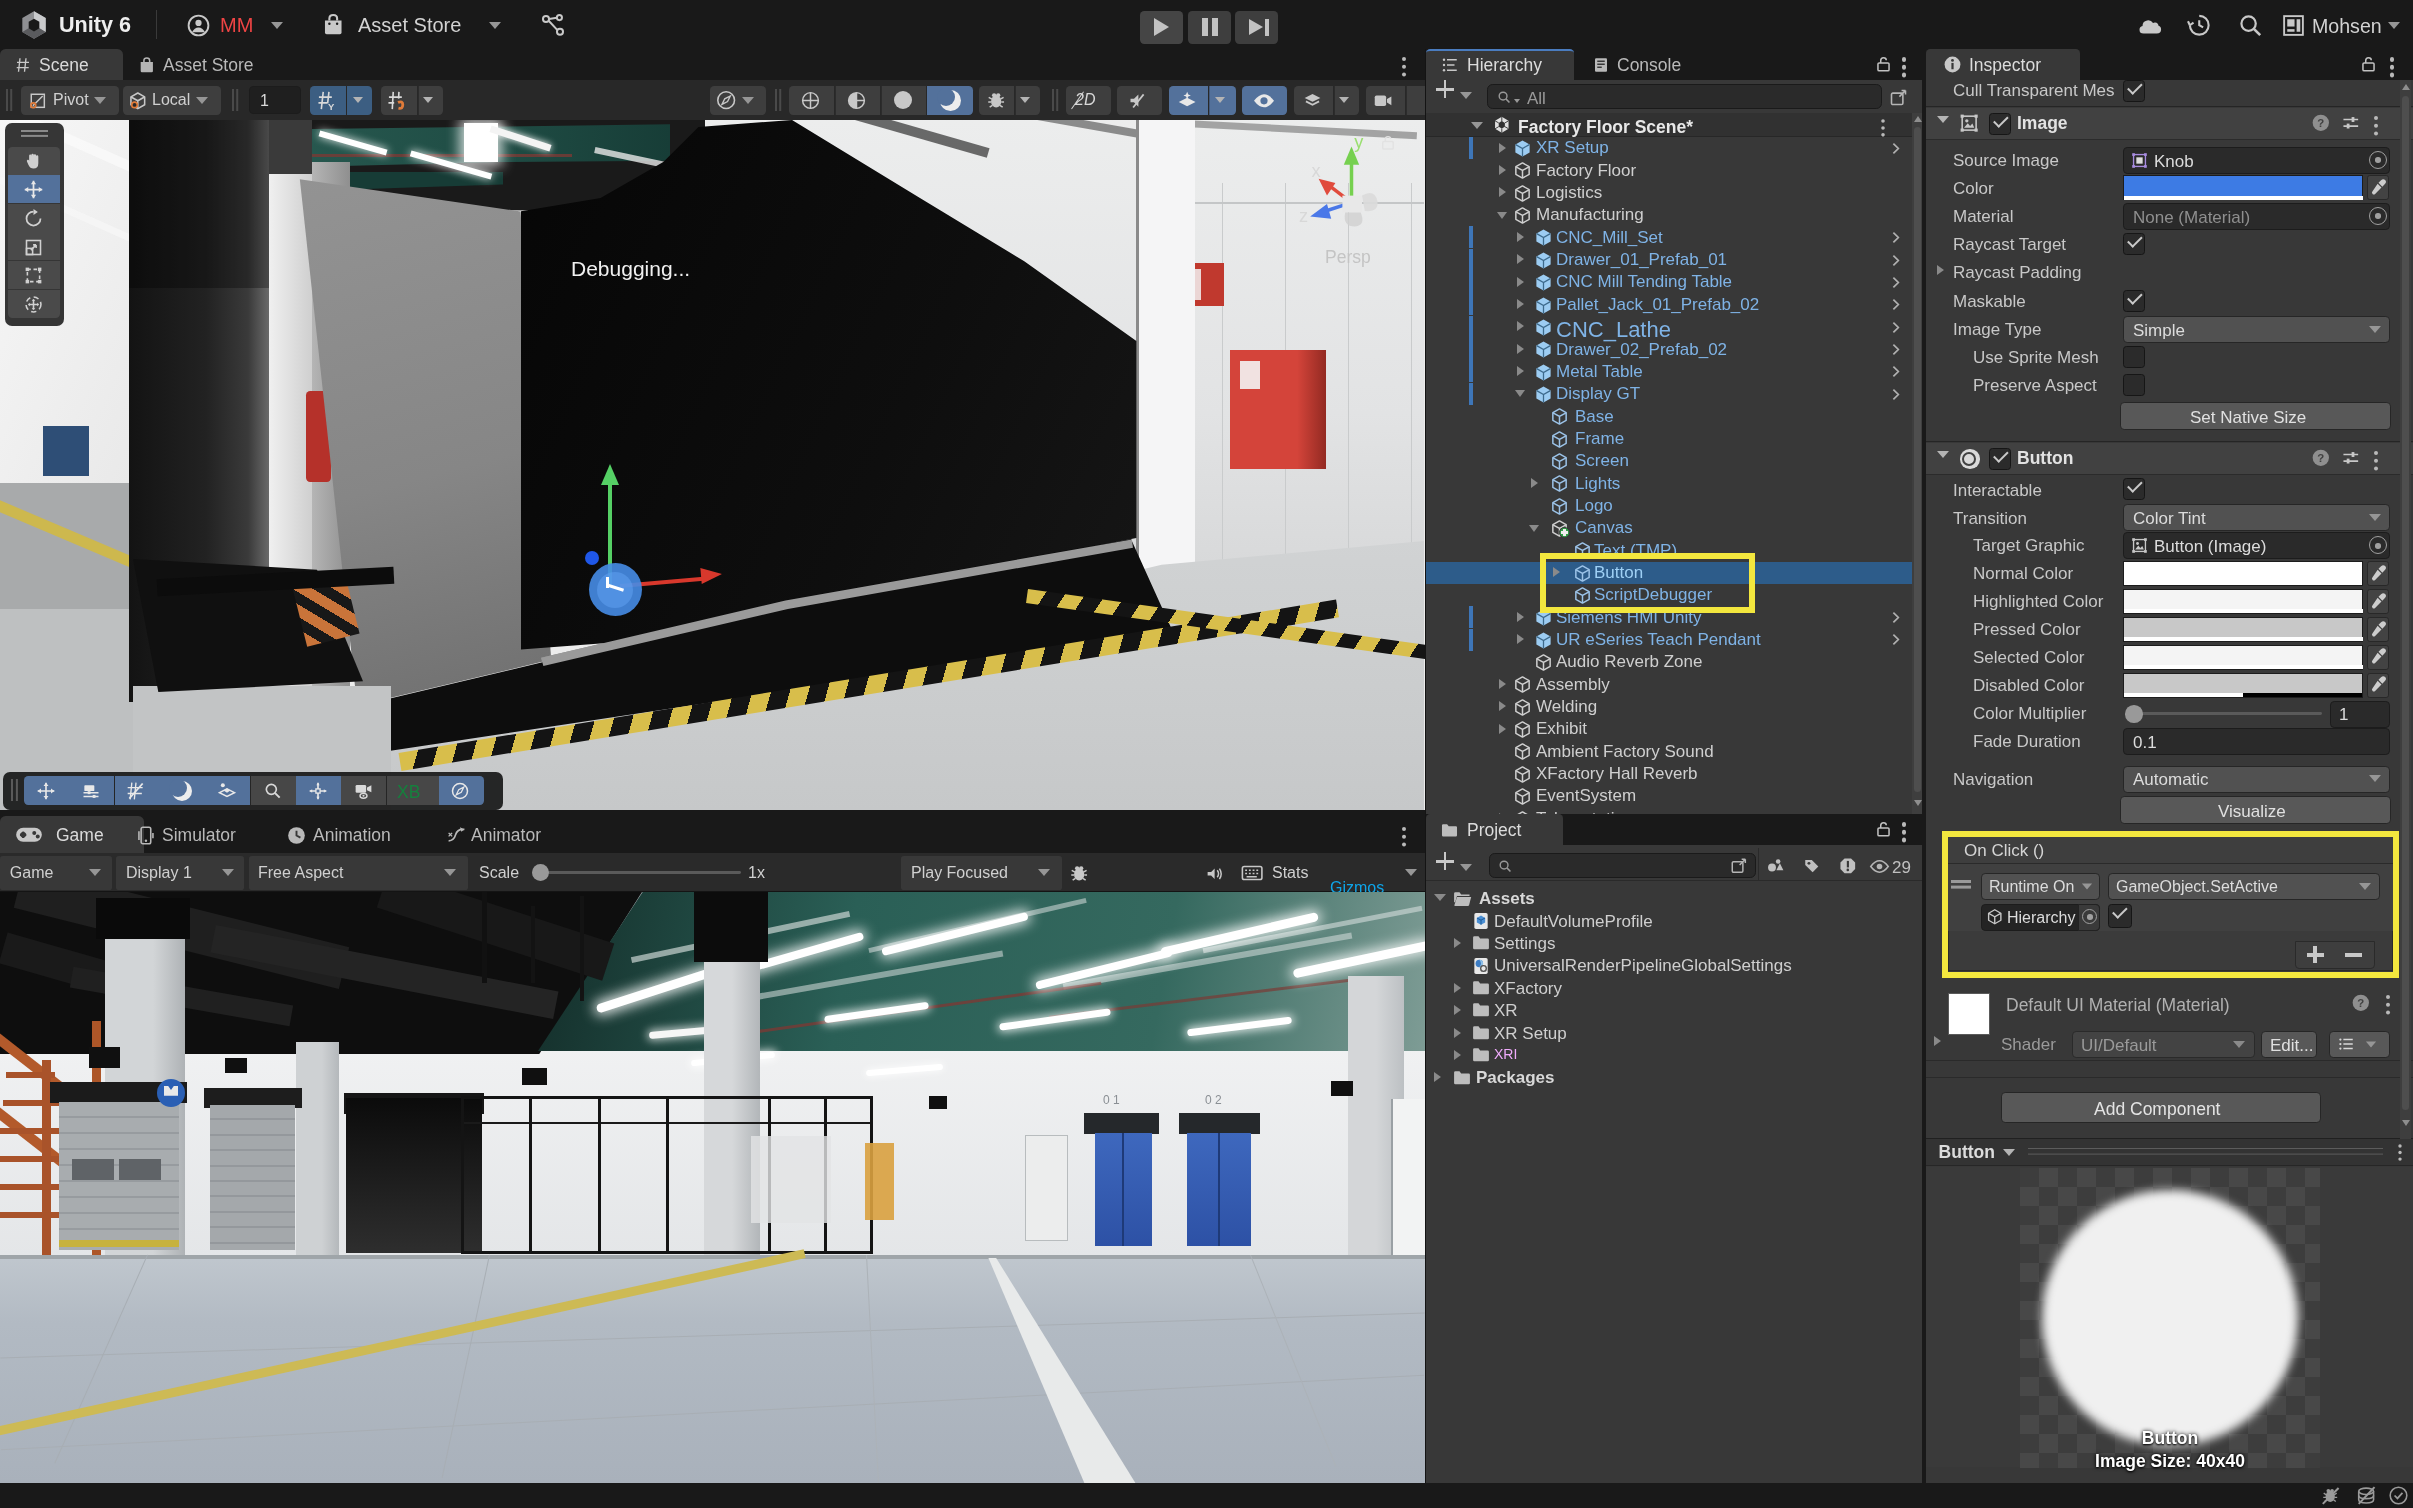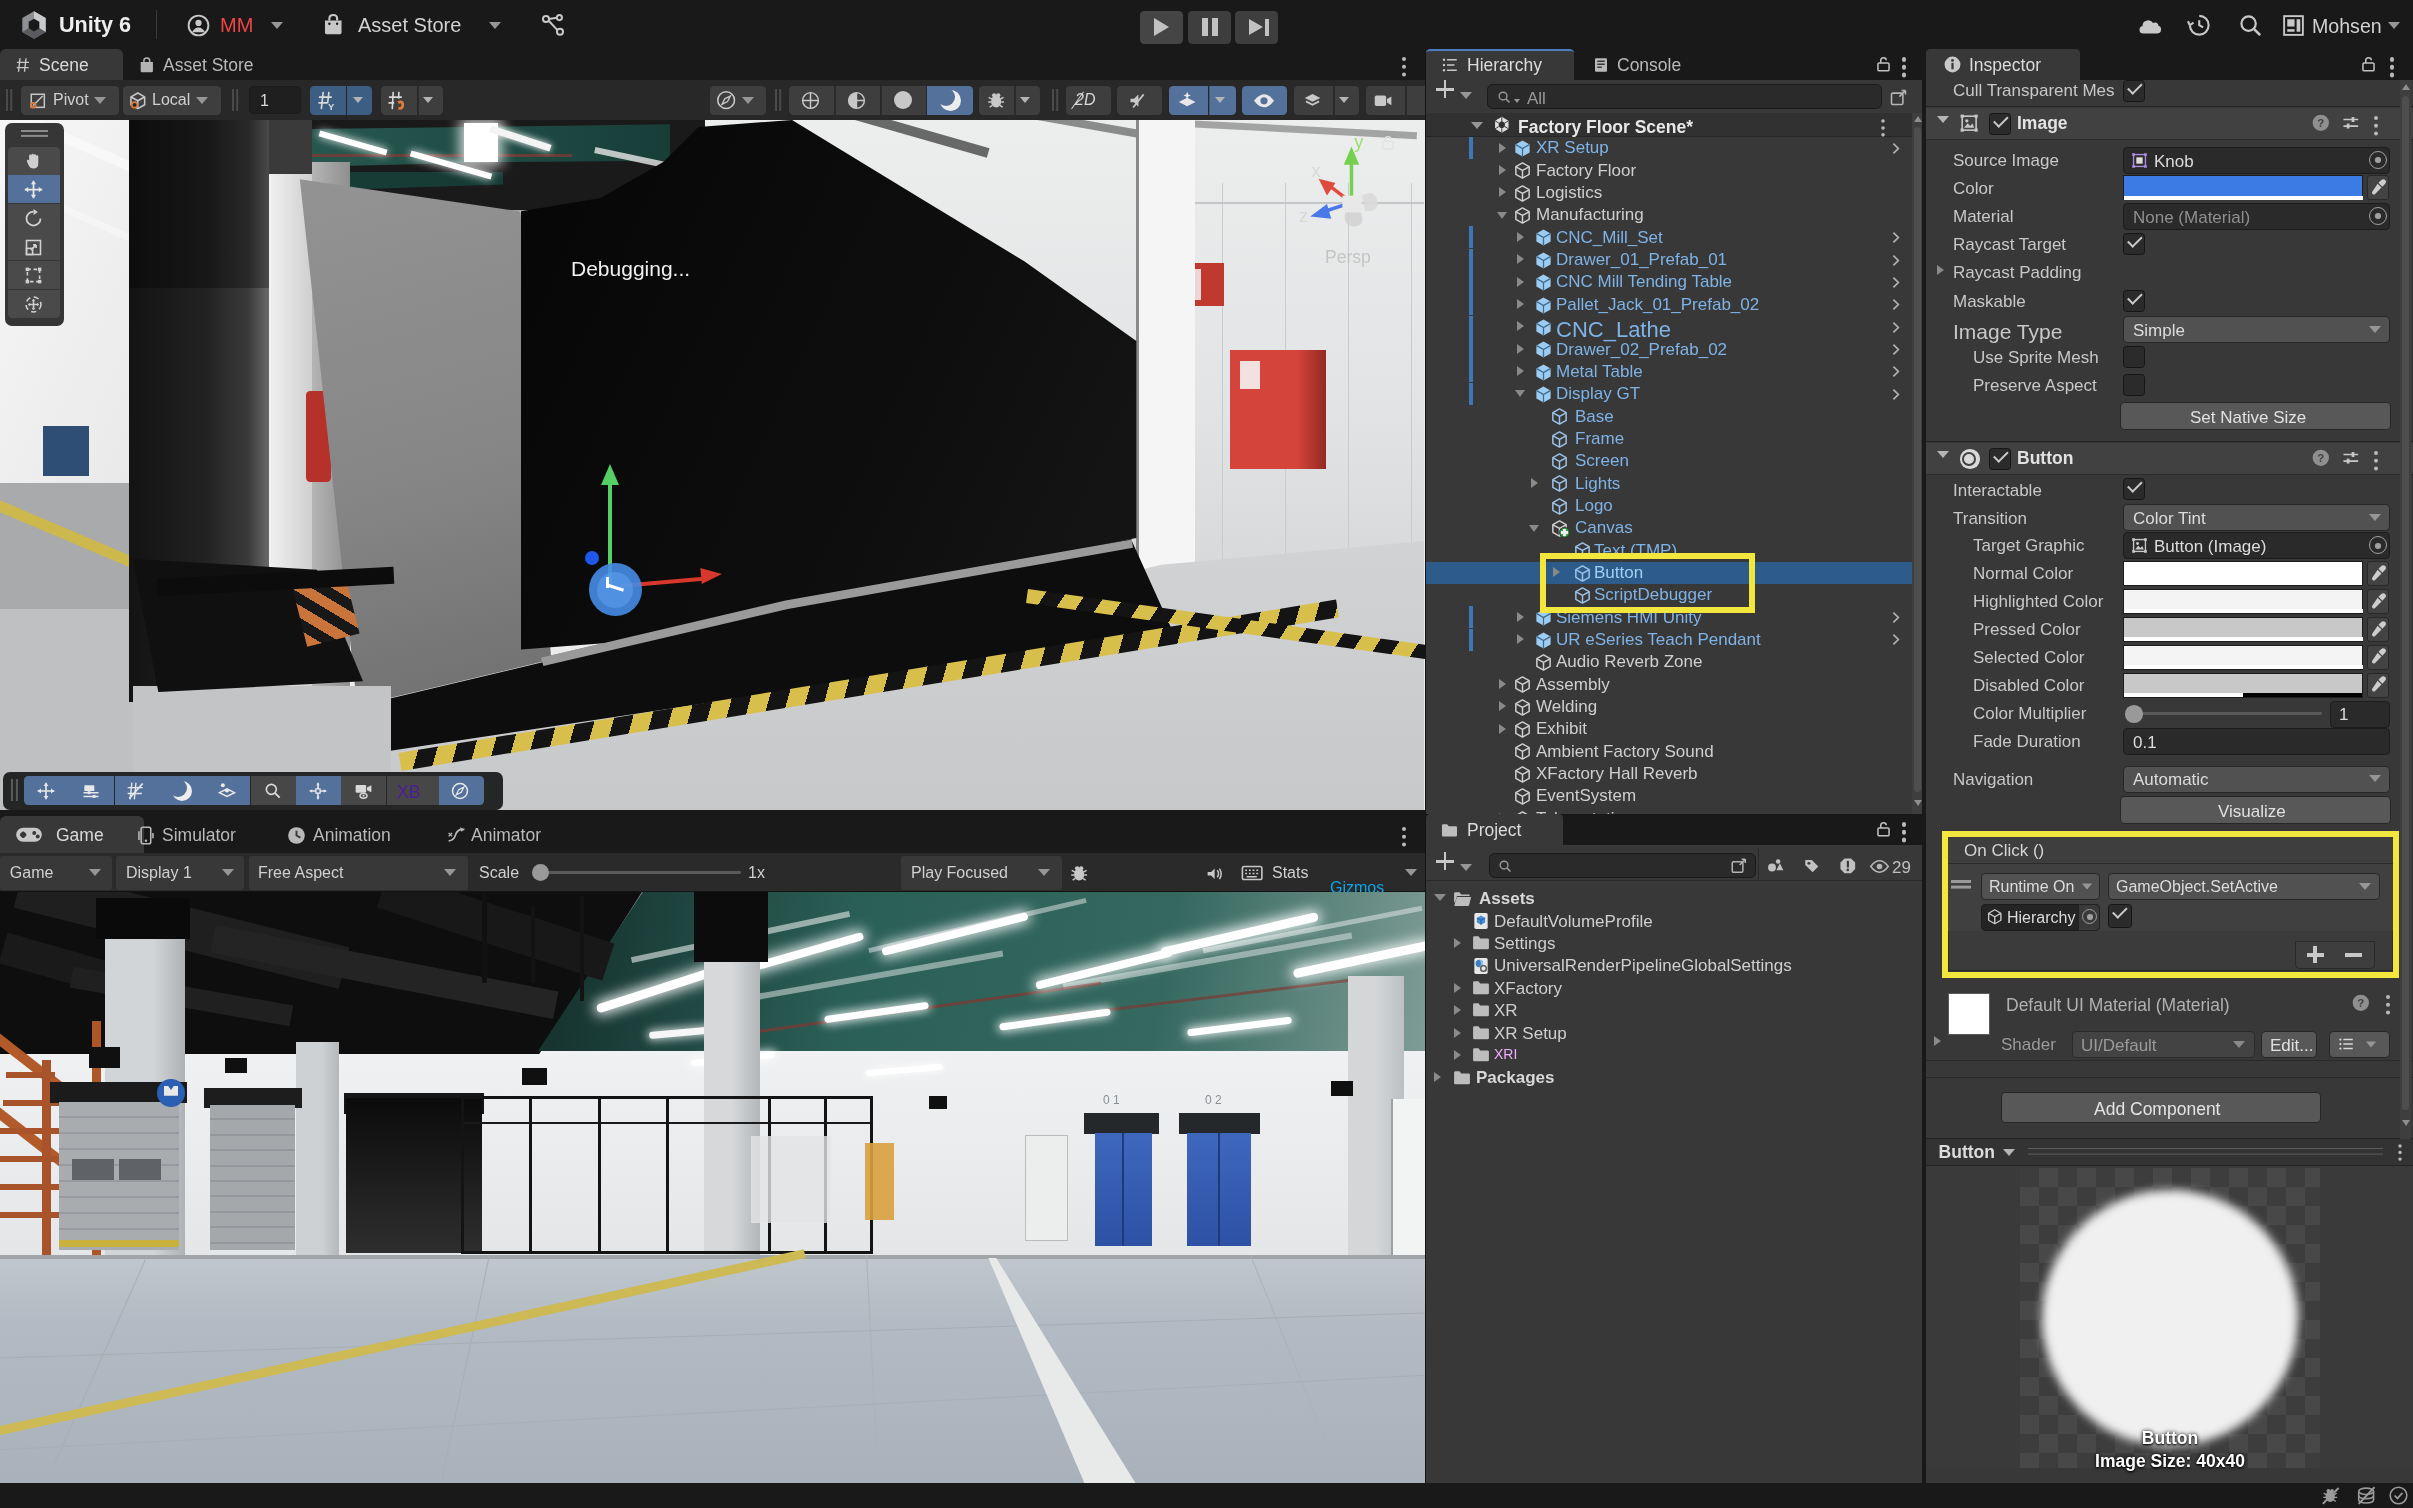--- a/index.html
+++ b/index.html
@@ -384,21 +384,21 @@
       <path d="M12 2 L10 5 L14 5 Z M12 22 L10 19 L14 19 Z M2 12 L5 10 L5 14 Z M22 12 L19 10 L19 14 Z" fill="#e8e8e8"></path>
     </svg>
   <div class="a" style="left:341px;top:656px;width:45px;height:29px;background:#474747"></div>
   <svg class="a" style="left:353px;top:661px" width="21" height="20" viewBox="0 0 24 22">
       <rect x="3" y="4" width="12" height="9" rx="1.5" fill="#d8d8d8"></rect>
       <path d="M16 7 L21 4.5 L21 12.5 L16 10 Z" fill="#d8d8d8"></path>
       <ellipse cx="12" cy="16.5" rx="4" ry="2.8" fill="none" stroke="#d8d8d8" stroke-width="1.6"></ellipse>
       <circle cx="12" cy="16.5" r="1.2" fill="#d8d8d8"></circle>
     </svg>
   <div class="a" style="left:387px;top:656px;width:52px;height:29px;background:#474747"></div>
-  <div class="a tx" style="left:397px;top:662px;font-size:17.5px;color:#4c1d95">XB</div>
+  <div class="a tx" style="left:397px;top:662px;font-size:17.5px;color:#15803d">XB</div>
   <div class="a" style="left:439px;top:656px;width:45px;height:29px;background:#53719b;border-radius:0 4.2px 4.2px 0"></div>
   <svg class="a" style="left:450px;top:661px" width="20" height="20" viewBox="0 0 24 24">
       <circle cx="12" cy="12" r="9" fill="none" stroke="#e8e8e8" stroke-width="1.8"></circle>
       <path d="M16.5 7.5 L13.5 13.5 L7.5 16.5 L10.5 10.5 Z" fill="none" stroke="#e8e8e8" stroke-width="1.5"></path>
     </svg>
 </div>
 
 <div class="a" id="gameTabs" style="left:0;top:810px;width:1425px;height:43px;background:#191919">
   <div class="a" style="left:0;top:5.6px;width:144px;height:38px;background:#383838;border-radius:5.6px 5.6px 0 0"></div>
   <svg class="a" style="left:15.4px;top:15.4px" width="28" height="19.6" viewBox="0 0 24 16">
@@ -1005,21 +1005,21 @@
     </div>
 
   <div class="a" style="left:11.2px;top:216px;width:0;height:0;border-top:5.6px solid transparent;border-bottom:5.6px solid transparent;border-left:7.7px solid #8a8a8a"></div>
   <div class="a tx" style="left:27px;top:214px;font-size:17px">Raycast Padding</div>
 
   <div class="a tx" style="left:27px;top:243px;font-size:17px">Maskable</div>
   <div class="cb" style="left:197px;top:241px">
       <div class="ck"></div>
     </div>
 
-  <div class="a tx" style="left:27px;top:271px;font-size:21px">Image Type</div>
+  <div class="a tx" style="left:27px;top:271px;font-size:17px">Image Type</div>
   <div class="a drop" style="left:197px;top:267px;width:267px;height:26.5px"></div>
   <div class="a tx" style="left:207px;top:272px;font-size:17px;color:#dcdcdc">Simple</div>
   <div class="a arD" style="left:443px;top:277px"></div>
 
   <div class="a tx" style="left:47px;top:299px;font-size:17px">Use Sprite Mesh</div>
   <div class="cb" style="left:197px;top:297px"></div>
   <div class="a tx" style="left:47px;top:327px;font-size:17px">Preserve Aspect</div>
   <div class="cb" style="left:197px;top:325px"></div>
 
   <div class="a drop" style="left:194px;top:353px;width:271px;height:28px;background:#585858"></div>

